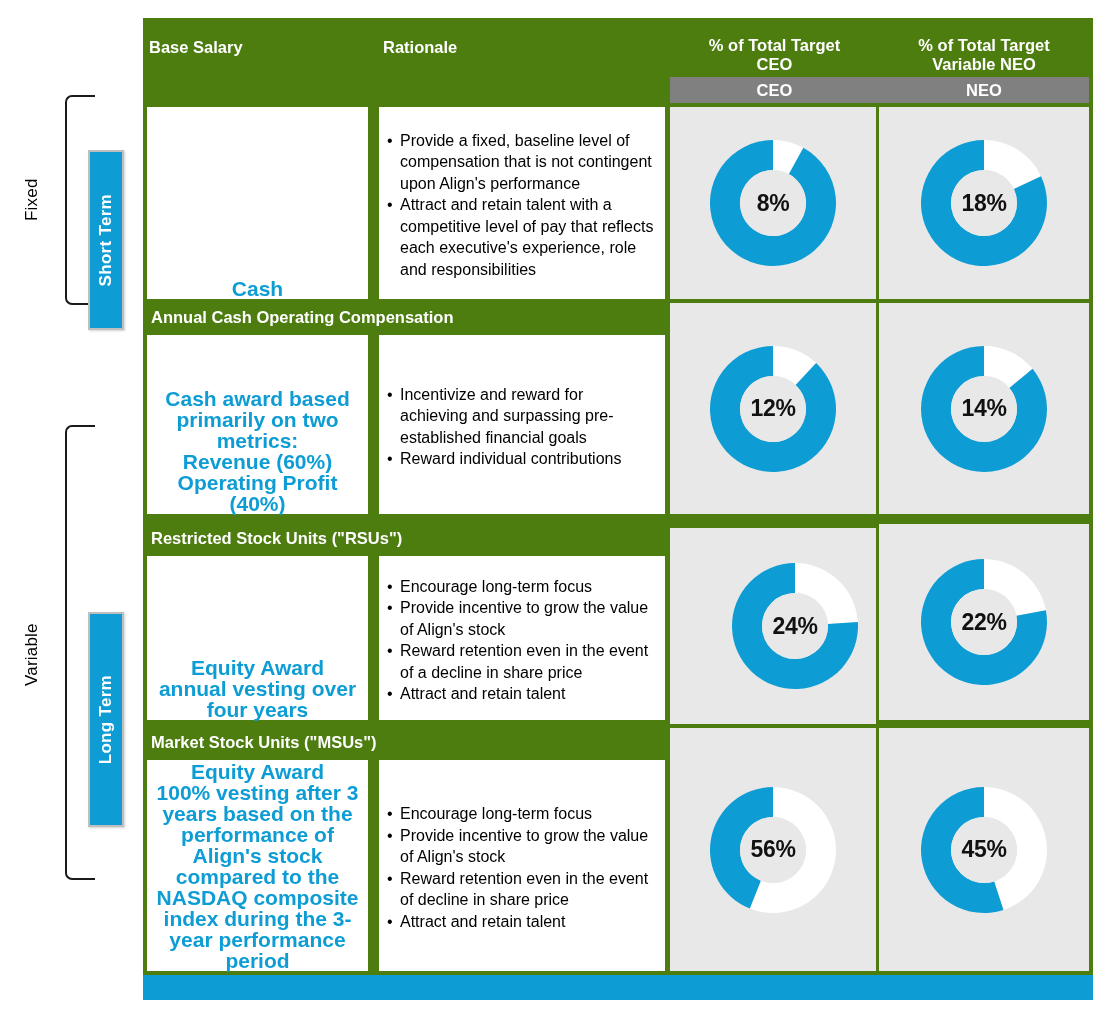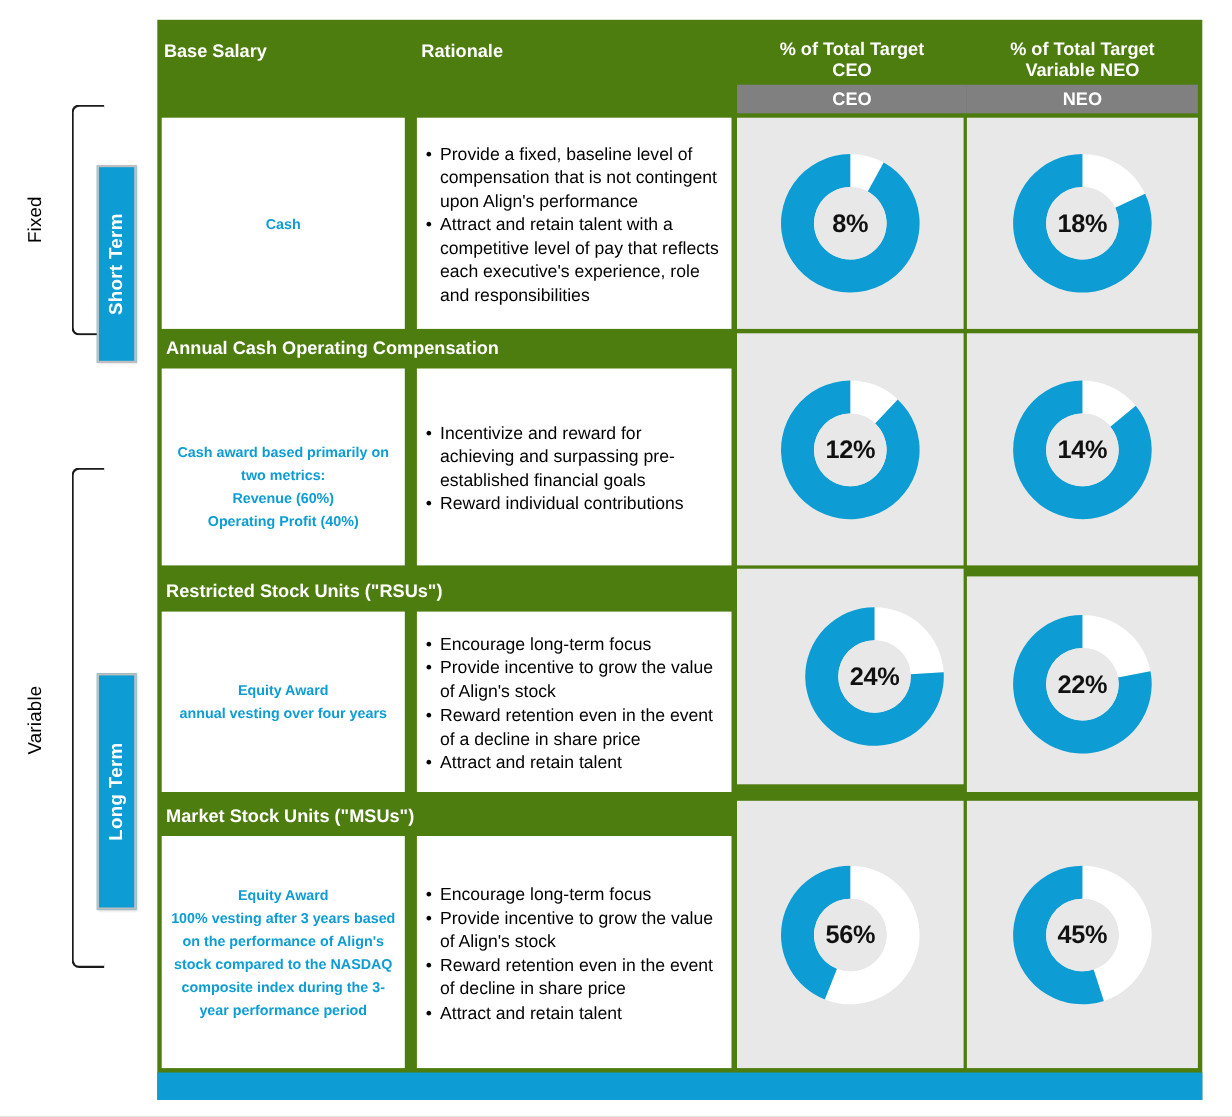--- a/index.html
+++ b/index.html
@@ -110,25 +110,25 @@
 
   
   .panel {
     position: absolute;
     background: #ffffff;
     box-sizing: border-box;
   }
   .panel-elem {
     color: #0d9dd4;
     font-weight: bold;
-    font-size: 13px;
+    font-size: 21px;
     line-height: 21px;
     text-align: center;
     display: flex;
-    align-items: center;
+    align-items: flex-end;
     justify-content: center;
     padding: 0 8px;
     box-sizing: border-box;
   }
   .panel-rationale {
     color: #000000;
     font-size: 16px;
     line-height: 21.5px;
     text-align: left;
     padding: 10px 10px 6px 8px;
@@ -296,21 +296,21 @@
 
     <div class="panel panel-rationale" style="left:236px; top:538px; width:286px; height:164px;">
       <div class="bullets">
         <p class="b">Encourage long-term focus</p>
         <p class="b">Provide incentive to grow the value of Align's stock</p>
         <p class="b">Reward retention even in the event of a decline in share price</p>
         <p class="b">Attract and retain talent</p>
       </div>
     </div>
 
-    <div class="chart-panel" style="left:527px; top:499px; width:206px; height:196px;padding-left:44px;">
+    <div class="chart-panel" style="left:527px; top:510px; width:206px; height:196px;padding-left:44px;">
       <div class="donut">
         <svg viewBox="0 0 130 130" width="130" height="130" aria-hidden="true">
             <path d="M 65 2 A 63 63 0 0 1 127.87568389098111 61.044197269653246 L 97.93488203813297 62.927912855532654 A 33 33 0 0 0 65 32 Z" fill="#ffffff"></path>
             <path d="M 127.87568389098111 61.044197269653246 A 63 63 0 1 1 64.99999999999999 2 L 65 32 A 33 33 0 1 0 97.93488203813297 62.927912855532654 Z" fill="#0d9dd4"></path>
             <circle cx="65" cy="65" r="33" fill="#e8e8e8"></circle>
           </svg>
         <div class="val">24%</div>
       </div>
     </div>
 

